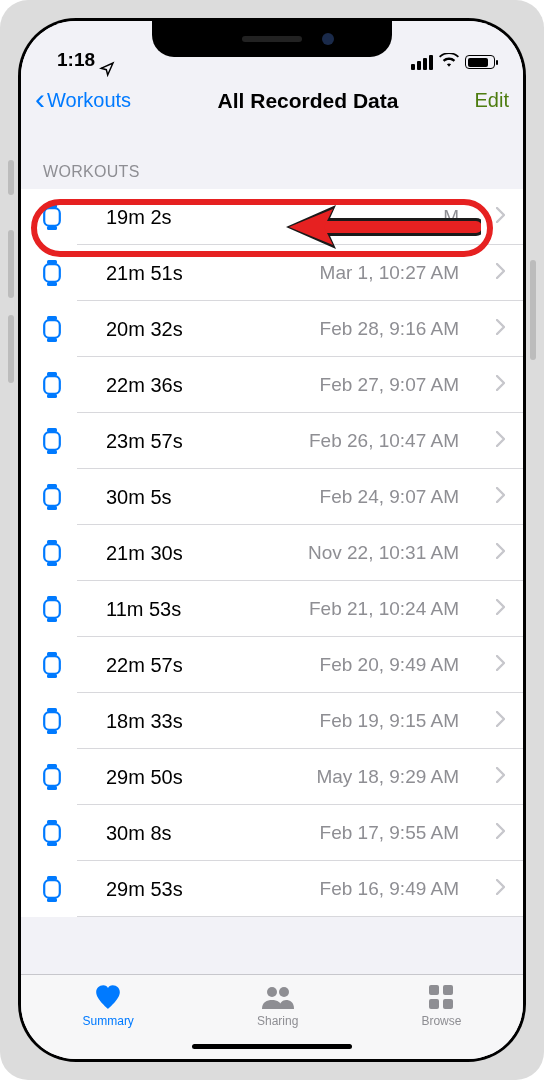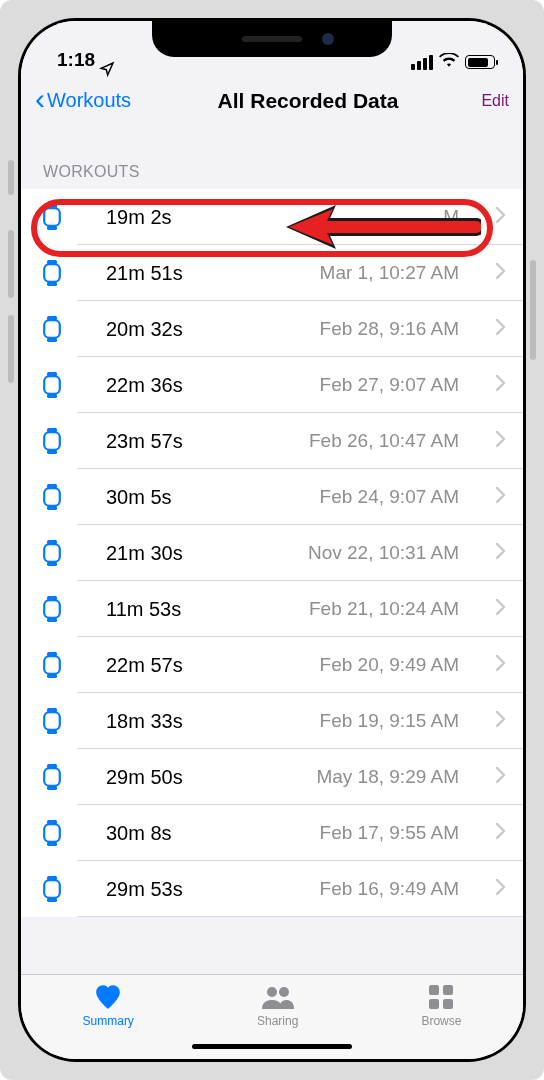--- a/index.html
+++ b/index.html
@@ -7,21 +7,21 @@
     font-family: -apple-system, BlinkMacSystemFont, "Helvetica Neue", Arial, sans-serif;
     background: #fff;
     width: 544px;
     height: 1080px;
     overflow: hidden;
   }
   .device-frame {
     width: 544px;
     height: 1080px;
     background: #dcdcdc;
-    border-radius: 12px;
+    border-radius: 28px;
     padding: 18px;
     position: relative;
   }
   .device-inner {
     width: 100%;
     height: 100%;
     background: #000;
     border-radius: 58px;
     padding: 3px;
   }
@@ -96,21 +96,21 @@
     display: flex;
     align-items: center;
     justify-content: space-between;
     padding: 0 14px;
     background: #f2f2f7;
     border-bottom: 0.5px solid rgba(0,0,0,0);
   }
   .nav-back { display: flex; align-items: center; color: #007aff; font-size: 20px; gap: 2px; }
   .nav-back .chev { font-size: 30px; font-weight: 400; line-height: 0; margin-top: -3px; }
   .nav-title { font-size: 21px; font-weight: 600; color: #000; position: absolute; left: 50%; transform: translateX(-50%); margin-left: 36px; }
-  .nav-edit { color: #701a75; font-size: 16px; }
+  .nav-edit { color: #4d7c0f; font-size: 20px; }
   
   .content { flex: 1; background: #f2f2f7; overflow: hidden; position: relative; }
   .section-header {
     text-transform: uppercase;
     font-size: 16px;
     color: #8e8e93;
     padding: 36px 22px 8px 22px;
     letter-spacing: 0.3px;
   }
   .list { background: #fff; }

